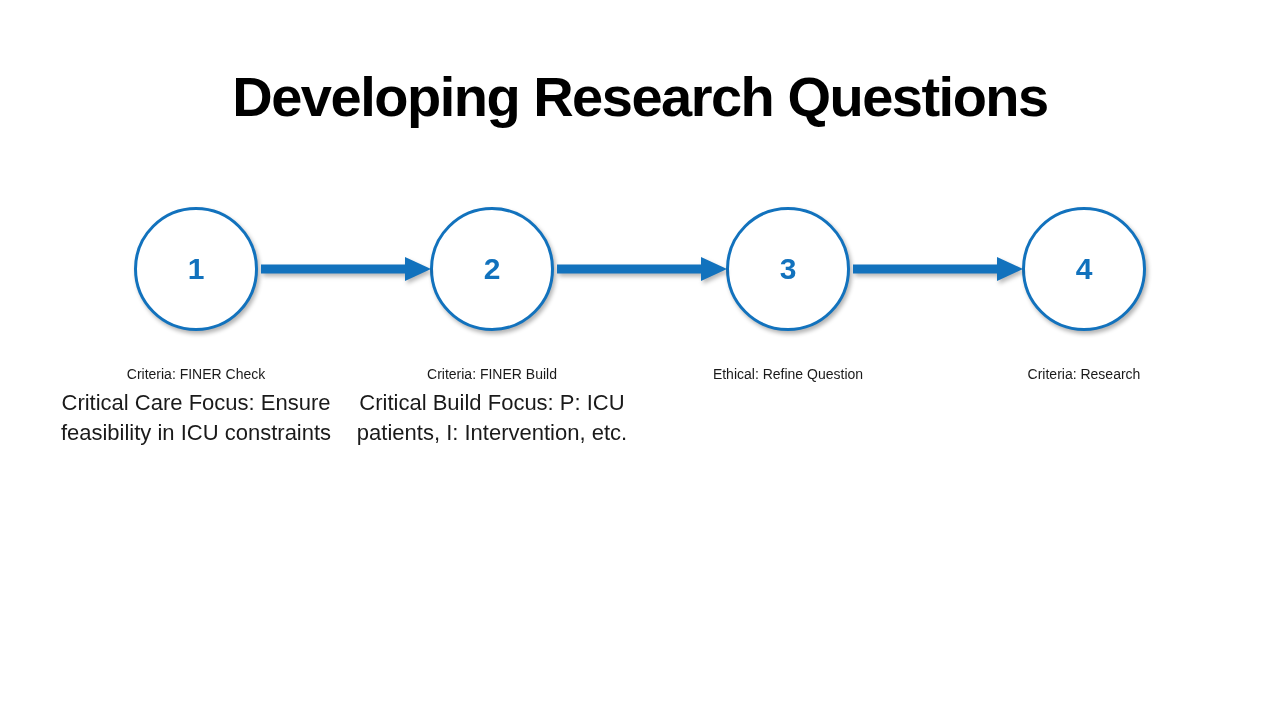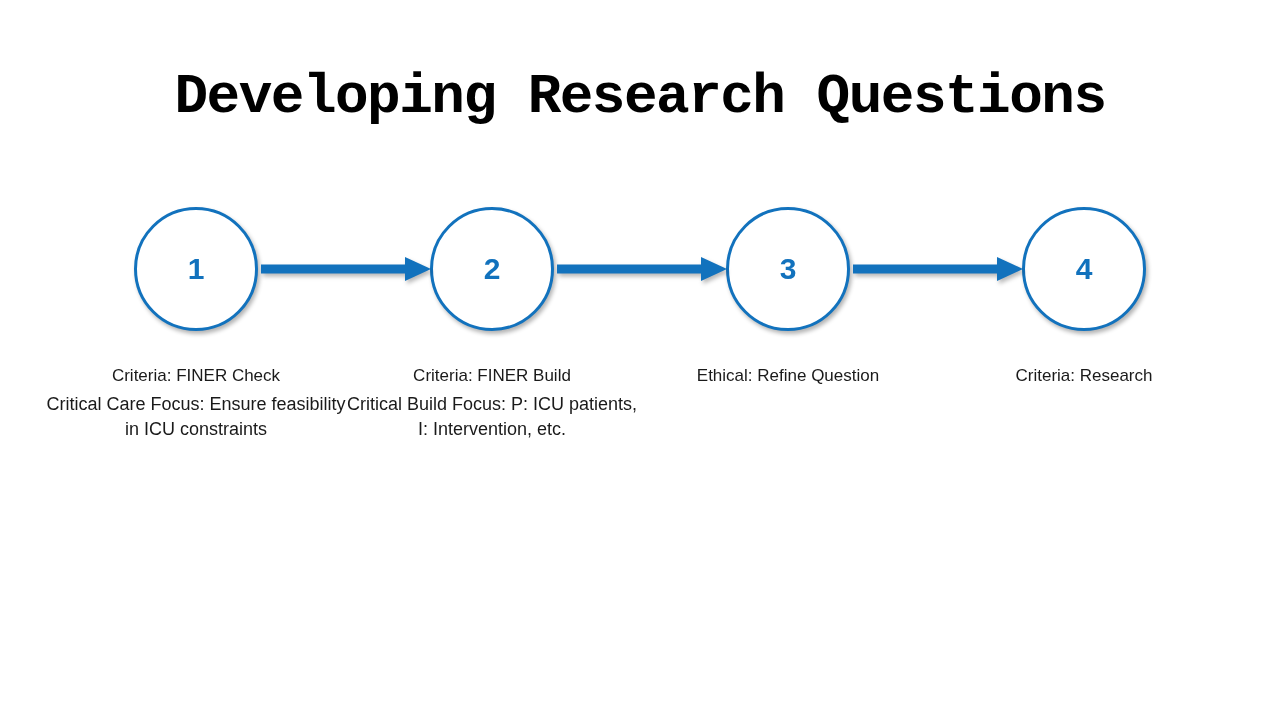--- a/index.html
+++ b/index.html
@@ -12,21 +12,20 @@
   }
   .title{
     position:absolute;
     top:68px;left:0;width:1280px;
     text-align:center;
     font-size:56px;
     font-weight:800;
     letter-spacing:-1.5px;
     color:#000000;
     line-height:1.05;
-    font-family:Liberation Mono, monospace;
   }
   .step-circle{
     position:absolute;
     top:207px;
     width:118px;height:118px;
     border:3px solid var(--accent,#1272BD);
     border-radius:50%;
     background:#ffffff;
     box-shadow:2px 3px 4px rgba(0,0,0,0.30);
     display:flex;align-items:center;justify-content:center;
@@ -54,27 +53,27 @@
     top:365px;
     width:300px;
     text-align:center;
     color:#1a1a1a;
   }
   .text-1{left:46px;}
   .text-2{left:342px;}
   .text-3{left:638px;}
   .text-4{left:934px;}
   .criteria{
-    font-size:17px;
+    font-size:14px;
     line-height:1.35;
     margin-bottom:4px;
     color:#1a1a1a;
   }
   .focus{
-    font-size:18px;
+    font-size:22px;
     line-height:1.38;
     color:#1a1a1a;
   }
 </style>
 </head>
 <body>
 
 <div class="slide">
 
   <div class="title">Developing Research Questions</div>

